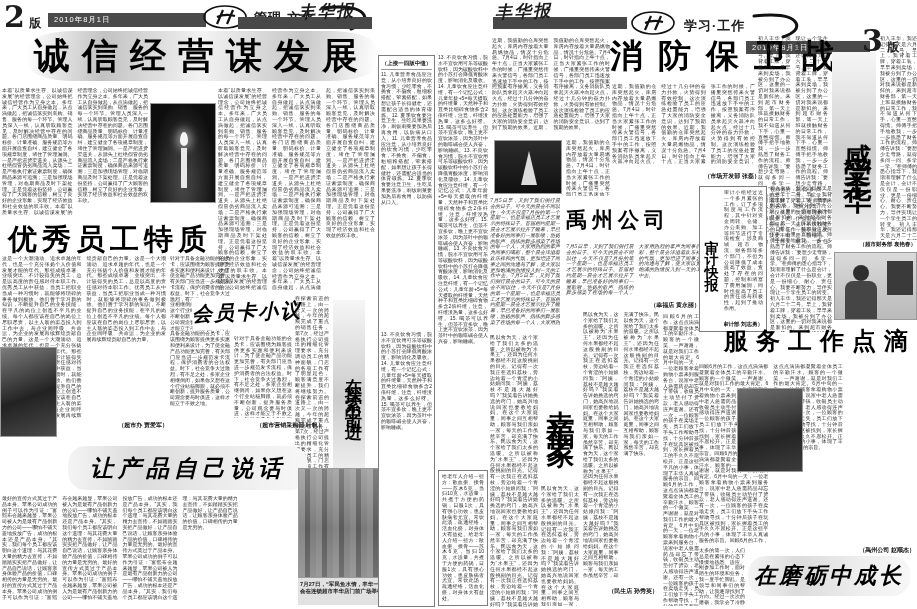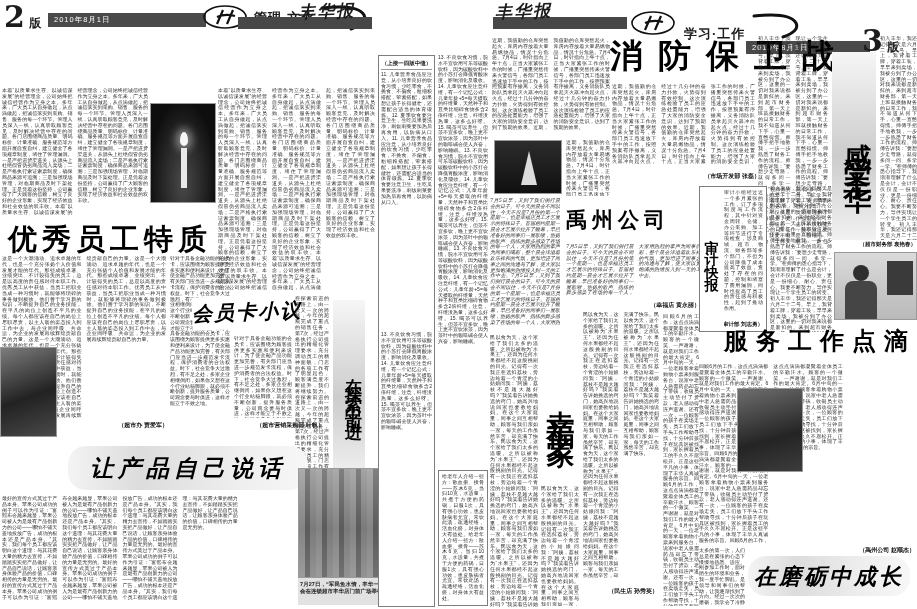--- a/index.html
+++ b/index.html
@@ -61,32 +61,35 @@
 
   <div class="abs bar" style="left:493px;top:17px;width:134px;height:12px;"></div>
   <div class="abs masthead" style="left:495px;top:0px;">丰华报</div>
 
   <div class="abs" style="left:630px;top:10px;">
     <svg width="46" height="26" viewBox="0 0 46 26">
         <ellipse cx="23" cy="13" rx="21" ry="11" fill="none" stroke="#111" stroke-width="1.6"></ellipse>
         <path d="M15 20 L21 6 M25 20 L31 6 M15 13 Q23 9.5 33 12" stroke="#111" stroke-width="2.2" fill="none"></path>
       </svg>
   </div>
-  <div class="abs section" style="left:684px;top:17px;margin-top:8px;">学习·工作</div>
+  <div class="abs section" style="left:684px;top:17px;">学习·工作</div>
   <div class="abs" style="left:752px;top:10px;">
     <svg width="52" height="30" viewBox="0 0 52 30">
         <path d="M2 6 Q38 2 44 13 Q48 21 31 27" fill="none" stroke="#111" stroke-width="3" stroke-linecap="round"></path>
       </svg>
   </div>
   <div class="abs datebar" style="left:746px;top:41px;width:112px;height:13px;line-height:13px;">2010年8月1日</div>
   <div class="abs" style="left:862px;top:26px;">
     <span class="pagenum">3</span>
     <span class="ban">版</span>
   </div>
 
+  <div class="abs hl-band" style="left:28px;top:31px;width:348px;height:50px;">
+    <div class="headline" style="font-size:36px;letter-spacing:12px;text-align:center;line-height:50px;">诚信经营谋发展</div>
+  </div>
 
   <div class="abs t c2" style="left:2px;top:88px;width:146px;height:128px;">本着“以质量求生存、以诚信谋发展”的经营理念，公司始终把诚信经营作为立身之本。多年来，广大员工从自身做起，从点滴做起，把诚信落实到采购、销售、服务的每一个环节。管理人员深入一线，认真听取顾客意见，及时解决经营中存在的问题。各门店围绕商品质量、明码标价、计量准确、服务规范等方面开展自查自纠，建立健全了各项规章制度，堵住了管理漏洞。一是严把进货渠道关，从源头上杜绝假冒伪劣商品流入卖场；二是严格执行索证索票制度，确保商品来源可追溯；三是加强现场管理，对临期商品及时下架处理。正是凭着这份坚持，公司赢得了广大顾客的信赖，树立了良好的企业形象，实现了经济效益和社会效益的双丰收。本着“以质量求生存、以诚信谋发展”的经营理念，公司始终把诚信经营作为立身之本。多年来，广大员工从自身做起，从点滴做起，把诚信落实到采购、销售、服务的每一个环节。管理人员深入一线，认真听取顾客意见，及时解决经营中存在的问题。各门店围绕商品质量、明码标价、计量准确、服务规范等方面开展自查自纠，建立健全了各项规章制度，堵住了管理漏洞。一是严把进货渠道关，从源头上杜绝假冒伪劣商品流入卖场；二是严格执行索证索票制度，确保商品来源可追溯；三是加强现场管理，对临期商品及时下架处理。正是凭着这份坚持，公司赢得了广大顾客的信赖，树立了良好的企业形象，实现了经济效益和社会效益的双丰收。</div>
 
   <div class="abs photo" style="left:150px;top:103px;width:66px;height:100px;background:radial-gradient(ellipse at 50% 80%,#4a4a4a,#0e0e0e 75%);">
     <div class="abs" style="left:29px;top:28px;width:8px;height:14px;background:#f5f5f5;border-radius:50% 50% 50% 50%/60% 60% 40% 40%;box-shadow:0 0 8px 4px rgba(255,255,255,.45);"></div>
     <div class="abs" style="left:30px;top:44px;width:6px;height:40px;background:#e8e8e8;"></div>
   </div>
 
   <div class="abs t c3" style="left:218px;top:88px;width:157px;height:204px;">本着“以质量求生存、以诚信谋发展”的经营理念，公司始终把诚信经营作为立身之本。多年来，广大员工从自身做起，从点滴做起，把诚信落实到采购、销售、服务的每一个环节。管理人员深入一线，认真听取顾客意见，及时解决经营中存在的问题。各门店围绕商品质量、明码标价、计量准确、服务规范等方面开展自查自纠，建立健全了各项规章制度，堵住了管理漏洞。一是严把进货渠道关，从源头上杜绝假冒伪劣商品流入卖场；二是严格执行索证索票制度，确保商品来源可追溯；三是加强现场管理，对临期商品及时下架处理。正是凭着这份坚持，公司赢得了广大顾客的信赖，树立了良好的企业形象，实现了经济效益和社会效益的双丰收。本着“以质量求生存、以诚信谋发展”的经营理念，公司始终把诚信经营作为立身之本。多年来，广大员工从自身做起，从点滴做起，把诚信落实到采购、销售、服务的每一个环节。管理人员深入一线，认真听取顾客意见，及时解决经营中存在的问题。各门店围绕商品质量、明码标价、计量准确、服务规范等方面开展自查自纠，建立健全了各项规章制度，堵住了管理漏洞。一是严把进货渠道关，从源头上杜绝假冒伪劣商品流入卖场；二是严格执行索证索票制度，确保商品来源可追溯；三是加强现场管理，对临期商品及时下架处理。正是凭着这份坚持，公司赢得了广大顾客的信赖，树立了良好的企业形象，实现了经济效益和社会效益的双丰收。本着“以质量求生存、以诚信谋发展”的经营理念，公司始终把诚信经营作为立身之本。多年来，广大员工从自身做起，从点滴做起，把诚信落实到采购、销售、服务的每一个环节。管理人员深入一线，认真听取顾客意见，及时解决经营中存在的问题。各门店围绕商品质量、明码标价、计量准确、服务规范等方面开展自查自纠，建立健全了各项规章制度，堵住了管理漏洞。一是严把进货渠道关，从源头上杜绝假冒伪劣商品流入卖场；二是严格执行索证索票制度，确保商品来源可追溯；三是加强现场管理，对临期商品及时下架处理。正是凭着这份坚持，公司赢得了广大顾客的信赖，树立了良好的企业形象，实现了经济效益和社会效益的双丰收。</div>
 
@@ -167,16 +170,16 @@
   </div>
   <div class="abs t" style="left:770px;top:186px;width:62px;height:146px;">初入丰华，我还记得那天是六月二十二号。早上，我背着工牌，穿着工装，早早来到卖场，我被分到了办公区，这里的一切对我来说都是新鲜的。来到超市财务部，第一天上班就接触财务的日常工作，我不知道从何下手，心里一直憋得慌。师傅手把手地教我，一步一步熟悉了财务工作的流程。师傅告诉我：“要想少走弯路，就得多问一问、多学一学。”在师傅的悉心指导下，我渐渐理解了什么是会计，会计不仅仅是一份职业，更是一份细心、耐心、责任心。我要不断努力，导伴实现让一个学生员工的转变。初入丰华，我还记得那天是六月二十二号。早上，我背着工牌，穿着工装，早早来到卖场，我被分到了办公区，这里的一切对我来说都是新鲜的。来到超市财务部，第一天上班就接触财务的日常工作，我不知道从何下手，心里一直憋得慌。师傅手把手地教我，一步一步熟悉了财务工作的流程。师傅告诉我：“要想少走弯路，就得多问一问、多学一学。”在师傅的悉心指导下，我渐渐理解了什么是会计，会计不仅仅是一份职业，更是一份细心、耐心、责任心。我要不断努力，导伴实现让一个学生员工的转变。</div>
 
   <div class="abs headline" style="left:698px;top:325px;width:192px;font-size:24px;letter-spacing:8px;margin-left:26px;">服务工作点滴</div>
   <div class="abs t c3" style="left:699px;top:364px;width:218px;height:180px;">回顾6月的工作，这点点滴滴都凝聚着全体员工的辛勤汗水。顾客的一个微笑、一声谢谢，就是对我们工作的最大肯定。6月中旬的一天，一位老顾客拿着购物小票来到服务台，说家中老人急需药品却忘了带钱，收银员主动垫付了货款，老人感动得连声道谢。还有一次，一位顾客的孩子在卖场走失，员工们放下手头工作帮助寻找，十分钟后孩子在玩具区被找到，家长握着员工的手久久不愿松开。正是这些平凡的小事，体现了丰华人真诚服务的宗旨。回顾6月的工作，这点点滴滴都凝聚着全体员工的辛勤汗水。顾客的一个微笑、一声谢谢，就是对我们工作的最大肯定。6月中旬的一天，一位老顾客拿着购物小票来到服务台，说家中老人急需药品却忘了带钱，收银员主动垫付了货款，老人感动得连声道谢。还有一次，一位顾客的孩子在卖场走失，员工们放下手头工作帮助寻找，十分钟后孩子在玩具区被找到，家长握着员工的手久久不愿松开。正是这些平凡的小事，体现了丰华人真诚服务的宗旨。回顾6月的工作，这点点滴滴都凝聚着全体员工的辛勤汗水。顾客的一个微笑、一声谢谢，就是对我们工作的最大肯定。6月中旬的一天，一位老顾客拿着购物小票来到服务台，说家中老人急需药品却忘了带钱，收银员主动垫付了货款，老人感动得连声道谢。还有一次，一位顾客的孩子在卖场走失，员工们放下手头工作帮助寻找，十分钟后孩子在玩具区被找到，家长握着员工的手久久不愿松开。正是这些平凡的小事，体现了丰华人真诚服务的宗旨。</div>
   <div class="abs photo" style="left:737px;top:388px;width:66px;height:84px;background:linear-gradient(165deg,#6e6e6e,#242424 60%,#3c3c3c);"></div>
   <div class="abs by" style="left:843px;top:546px;width:72px;">（禹州公司 赵顺杰）</div>
 
   <div class="abs t" style="left:699px;top:548px;width:46px;height:58px;">太多的第一次，人们总是在紧张的心态下慢慢地熟悉、适应。刚参加工作时，面对陌生的环境和业务，我一度手忙脚乱。是领导和同事们的帮助，让我逐渐找到了方向。经过一次次的磨砺，我学会了冷静思考，学会了换位沟通，也懂得了坚持的意义，只有在磨砺中才能不断成长，我们只有成功才有实现的希望。</div>
   <div class="abs soft-band" style="left:748px;top:556px;width:162px;height:40px;">
-    <div class="headline ital" style="font-size:22px;letter-spacing:3px;text-align:center;line-height:40px;">在磨砺中成长</div>
+    <div class="headline ital" style="font-size:22px;letter-spacing:3px;text-align:center;line-height:40px;font-family:Liberation Serif, serif;">在磨砺中成长</div>
   </div>
 
 </div>
 
 </body></html>

